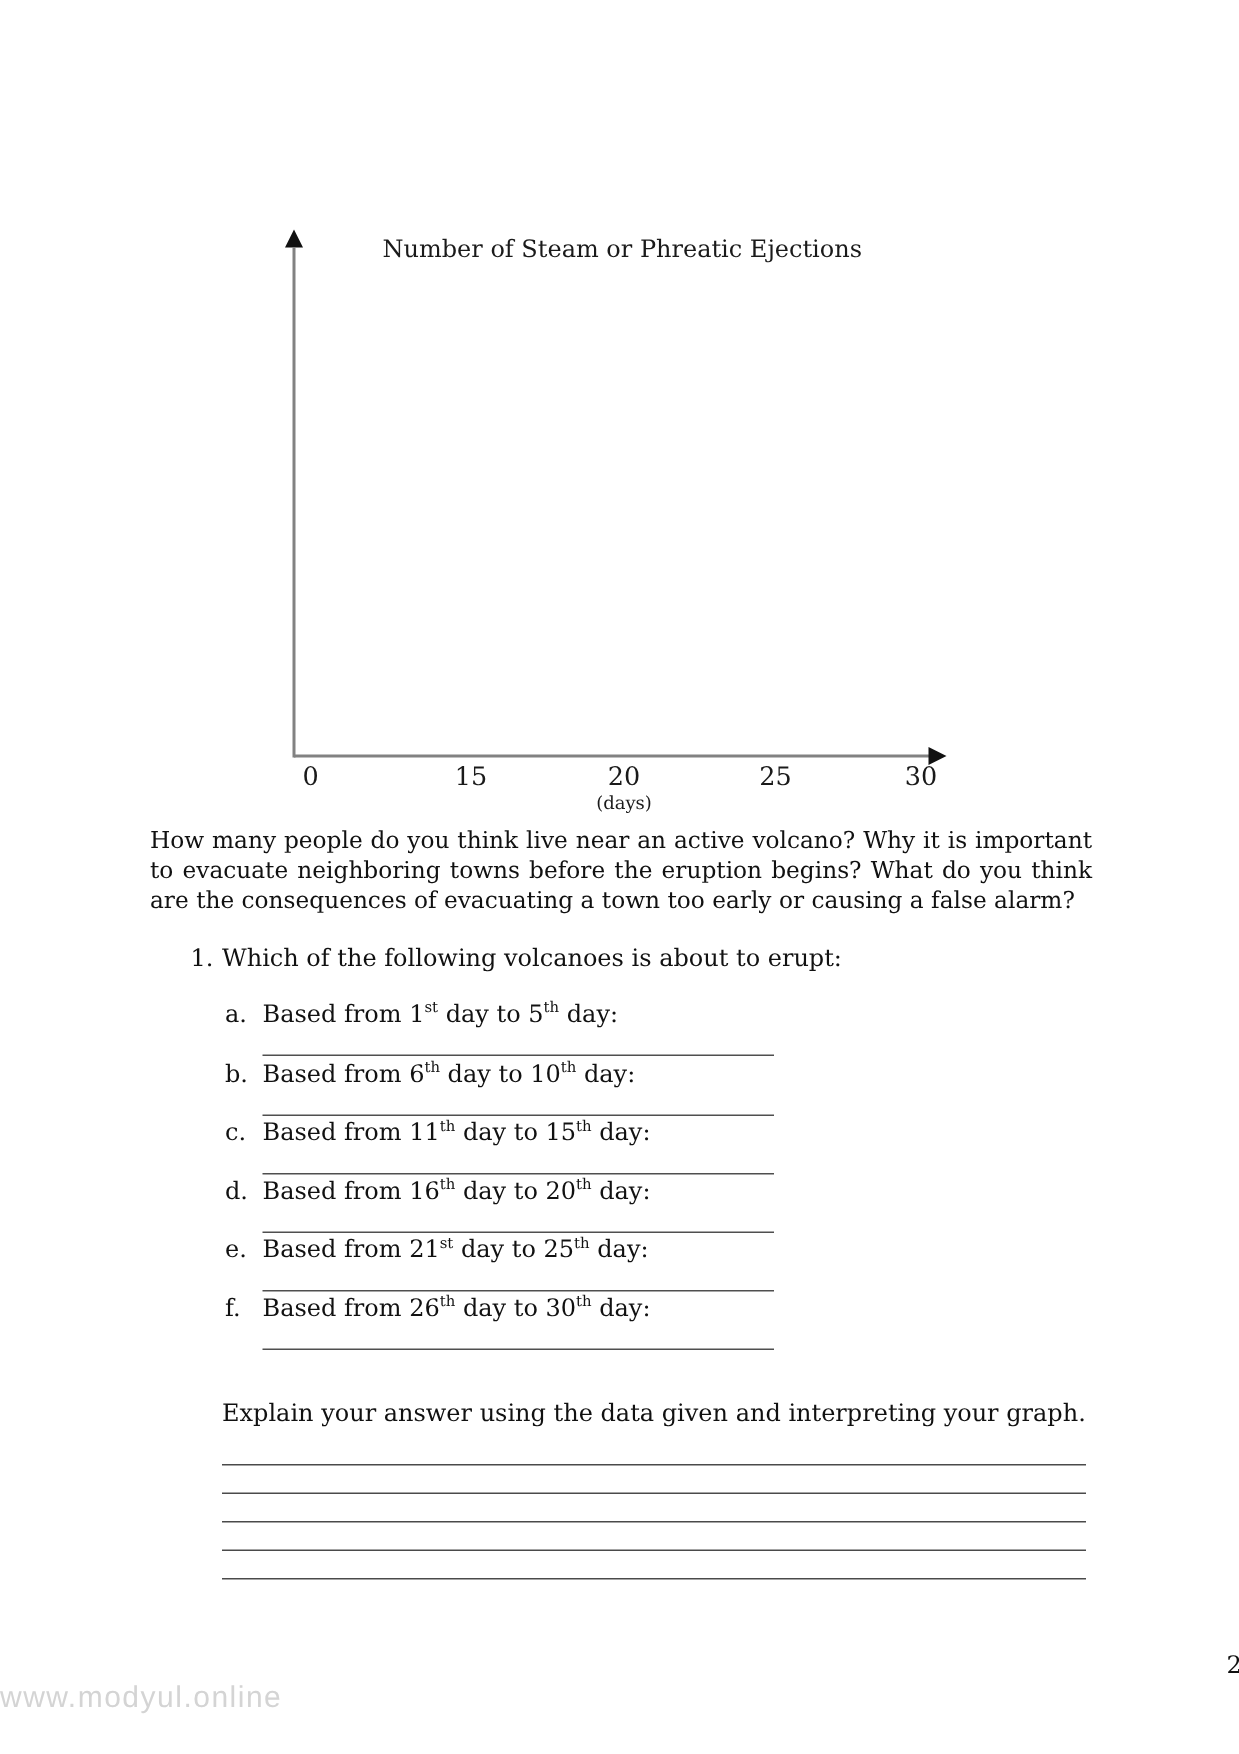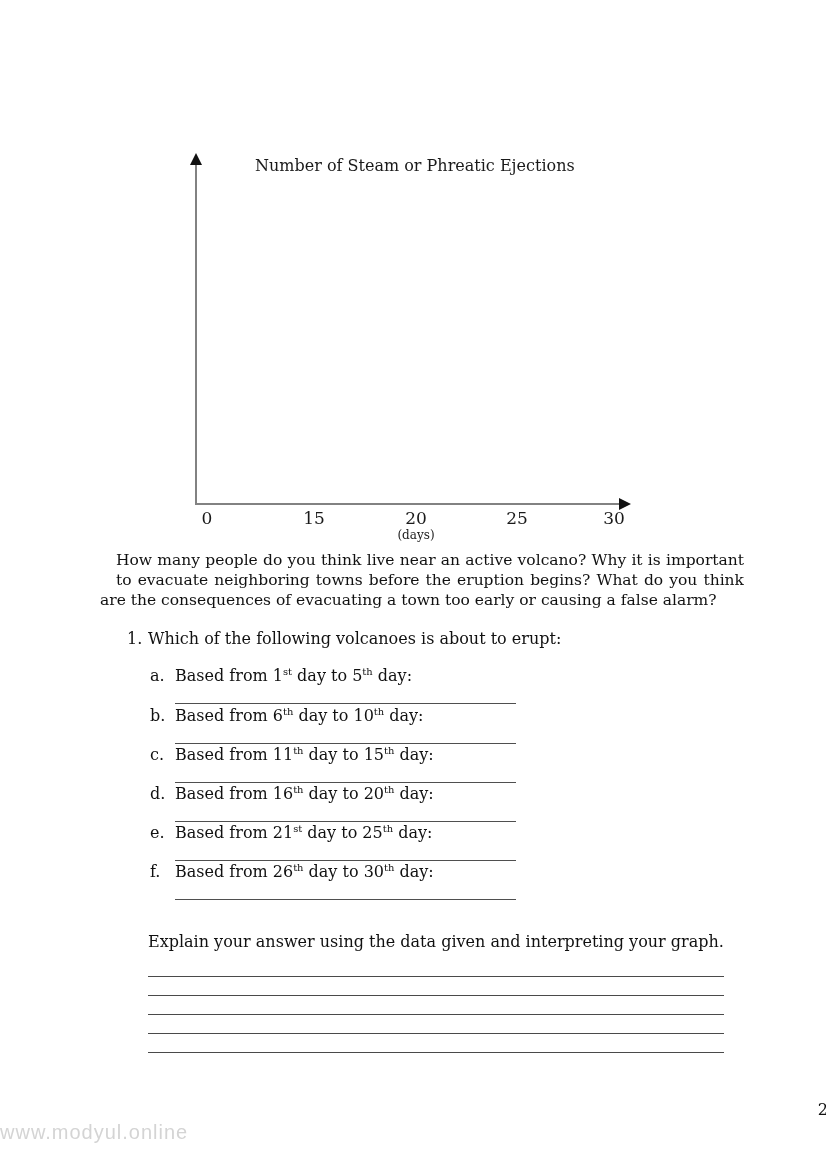--- a/index.html
+++ b/index.html
@@ -52,21 +52,21 @@
     transform: translateX(-50%);
     font-size: 12px; color: #1a1a1a; white-space: nowrap;
   }
 
   
   .intro {
     position: absolute; left: 100px; top: 550px; width: 628px;
     font-size: 15.5px; line-height: 20px; color: #111111;
   }
   .intro .ln { width: 628px; }
-  .intro .just { text-align: justify; text-align-last: justify; margin-left: 16px; }
+  .intro .just { text-align: justify; text-align-last: justify; }
 
   
   .q1-head {
     position: absolute; left: 127px; top: 629px;
     display: flex; font-size: 16px; color: #111111; white-space: nowrap;
   }
   .q1-num { width: 21px; }
   .q-item {
     position: absolute; left: 150px; width: 370px;
     font-size: 16px; color: #111111;

